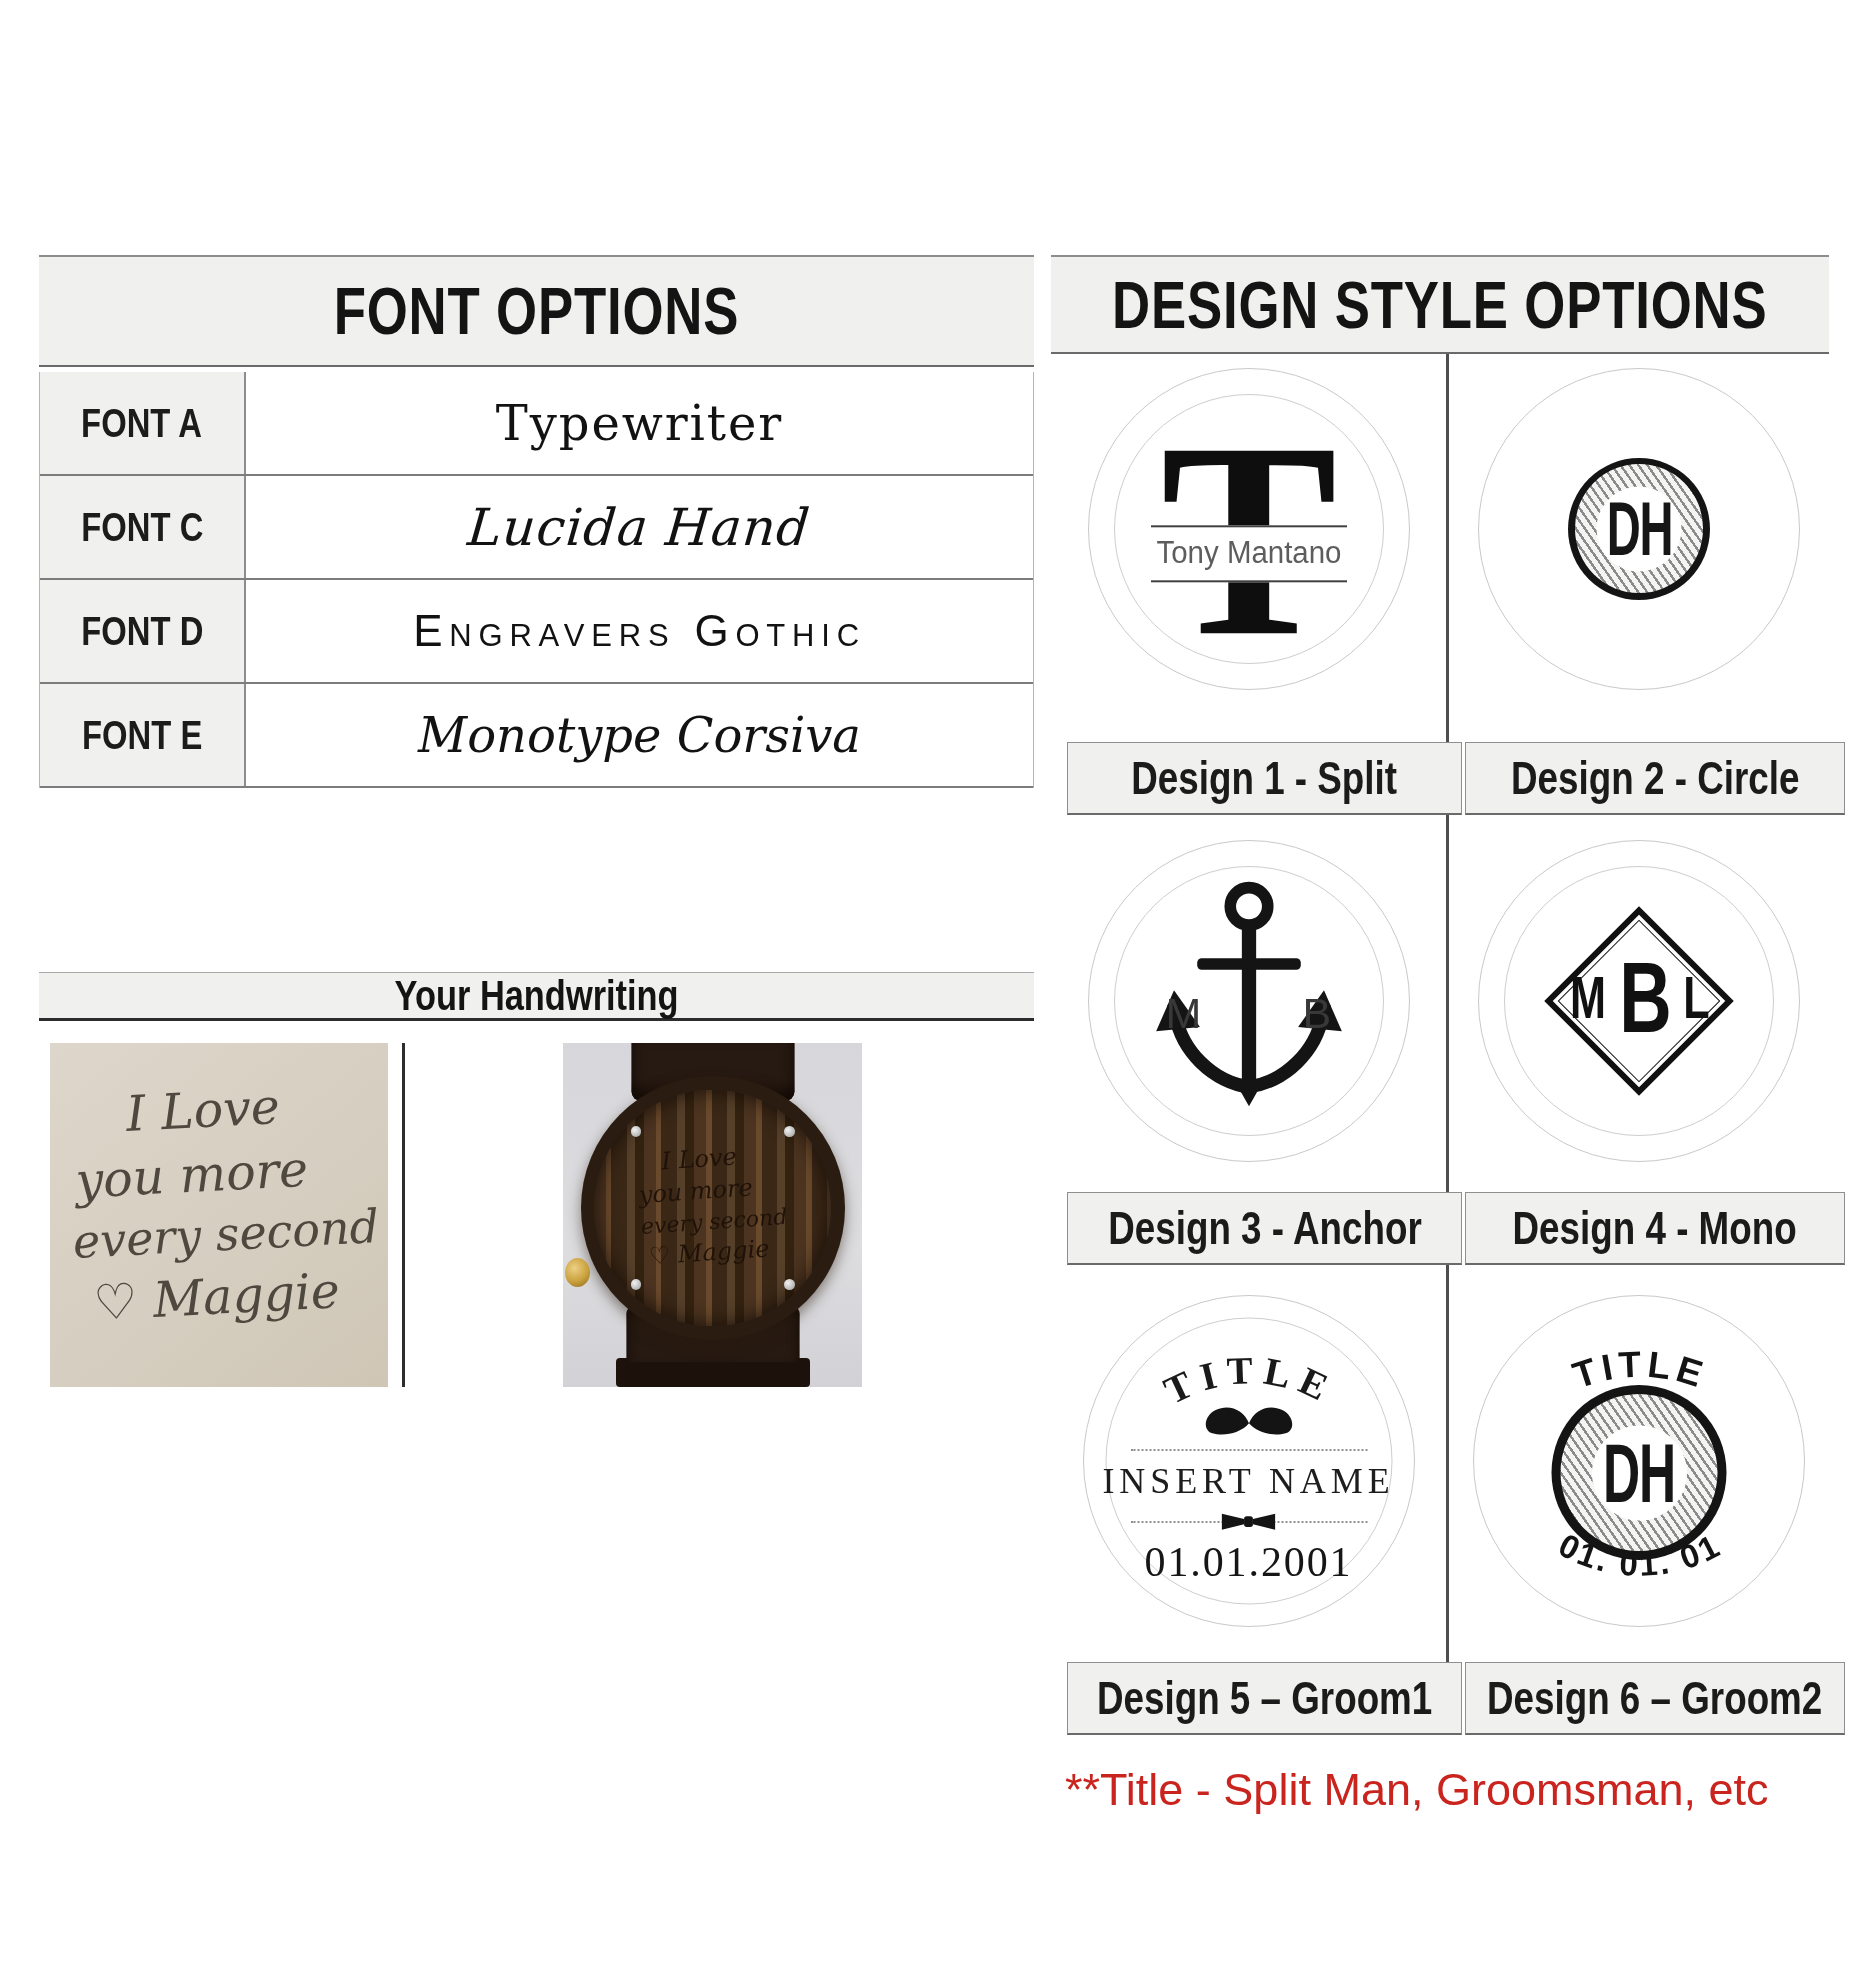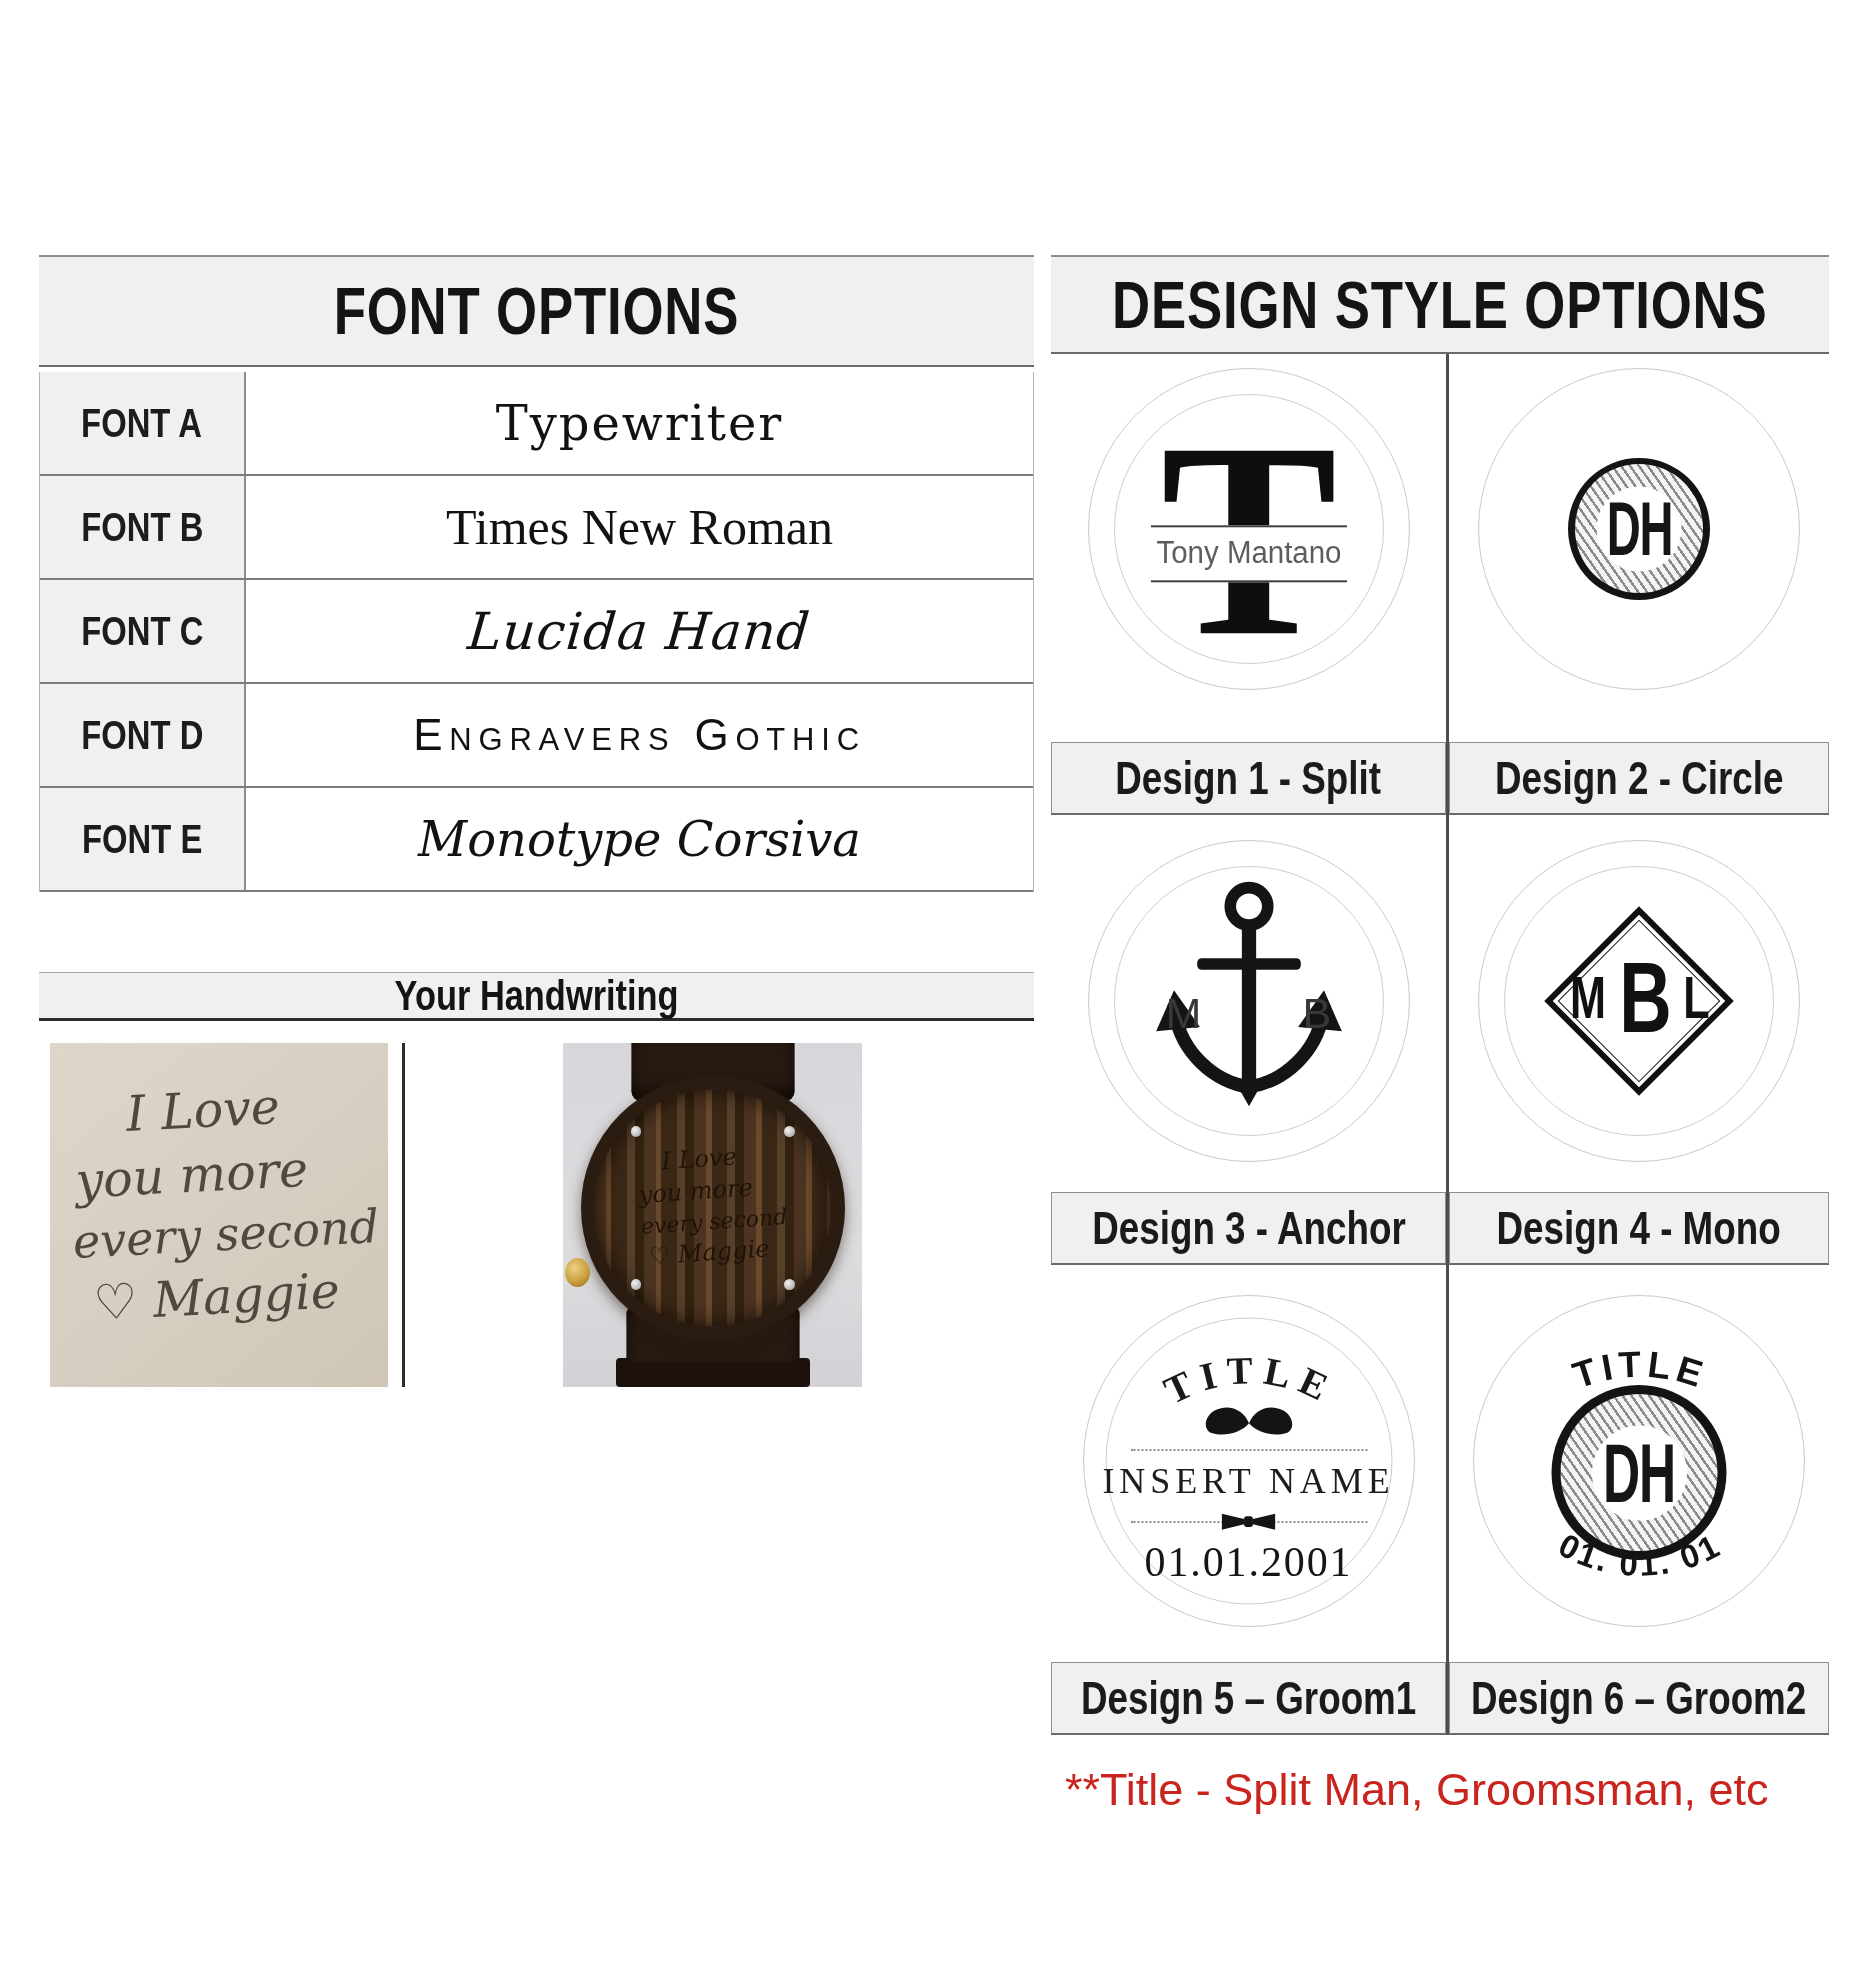--- a/index.html
+++ b/index.html
@@ -46,21 +46,21 @@
   .wtext{position:absolute;left:50%;top:50%;transform:translate(-50%,-52%) rotate(-4deg);
          font-family:"DejaVu Serif",serif;font-style:italic;font-size:24px;line-height:1.35;color:#1d1007;opacity:.92;white-space:nowrap;}
   .wt1{margin-left:25px;} .wt3{font-size:22px;} .wt4{margin-left:5.8px;}
   .screw{position:absolute;width:10.7px;height:10.7px;border-radius:50%;background:radial-gradient(circle at 35% 35%,#f2f2f2,#9a9a9a);}
   .wcrown{position:absolute;left:1.9px;top:215px;width:25px;height:29px;border-radius:50%;background:radial-gradient(circle at 38% 35%,#ecd084,#c9a03c 55%,#8a6720);}
 
   
   .vdiv{left:1446px;top:354px;width:2.9px;height:1381px;background:#4e4e4e;}
   .cell{position:absolute;box-sizing:border-box;}
   .labelbar{position:absolute;background:#f0f0ee;border:1.9px solid #8f8f8f;border-bottom:2.9px solid #6a6a6a;
-            display:flex;align-items:center;justify-content:center;box-sizing:border-box;}
+            display:flex;align-items:center;justify-content:center;box-sizing:border-box;margin-left:16px;}
   .labelbar .t{font-size:46px;font-weight:700;color:#1b1b1b;}
   .disc{position:absolute;left:50%;transform:translateX(-50%);border:1.9px solid #c9c9c9;border-radius:50%;box-sizing:border-box;}
   .disc-i{position:absolute;left:50%;top:50%;transform:translate(-50%,-50%);border:1.9px solid #cecece;border-radius:50%;box-sizing:border-box;}
 
   
   .d1-T{position:absolute;left:50%;top:calc(50% + 21.3px);transform:translate(-50%,-54%) scaleX(.95);
         font-family:"Liberation Serif",serif;font-weight:700;font-size:279px;line-height:1;color:#0e0e0e;}
   .d1-band{position:absolute;left:50%;top:calc(50% + 25px);transform:translate(-50%,-50%);width:196px;
            background:#ffffff;border-top:2.9px solid #414141;border-bottom:2.9px solid #414141;padding:8.7px 0;}
   .d1-name{font-size:31px;color:#5d5d5d;text-align:center;white-space:nowrap;transform:scaleX(.95);}
@@ -114,28 +114,20 @@
       <span class="t cx">FONT OPTIONS</span>
     </header>
 
     <div class="abs ftable">
       <div class="frow">
         <div class="flabel">
           <span class="t cx">FONT A</span>
         </div>
         <div class="fsample">
           <span class="s-type">Typewriter</span>
-        </div>
-      </div>
-      <div class="frow">
-        <div class="flabel">
-          <span class="t cx">FONT B</span>
-        </div>
-        <div class="fsample">
-          <span class="s-times">Times New Roman</span>
         </div>
       </div>
       <div class="frow">
         <div class="flabel">
           <span class="t cx">FONT C</span>
         </div>
         <div class="fsample">
           <span class="s-lucida">Lucida Hand</span>
         </div>
       </div>

